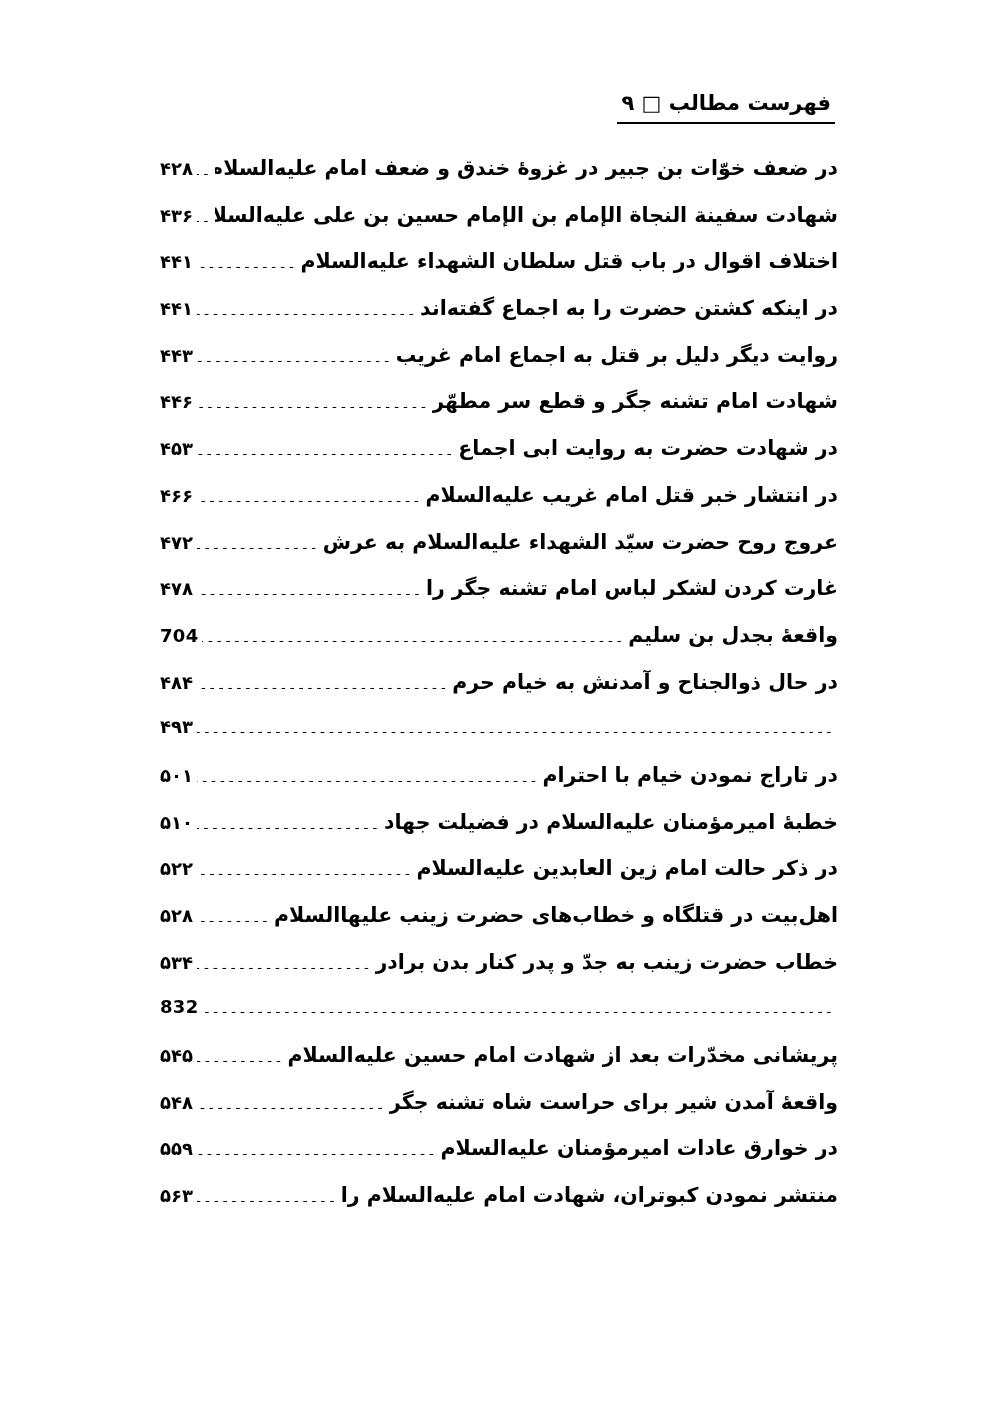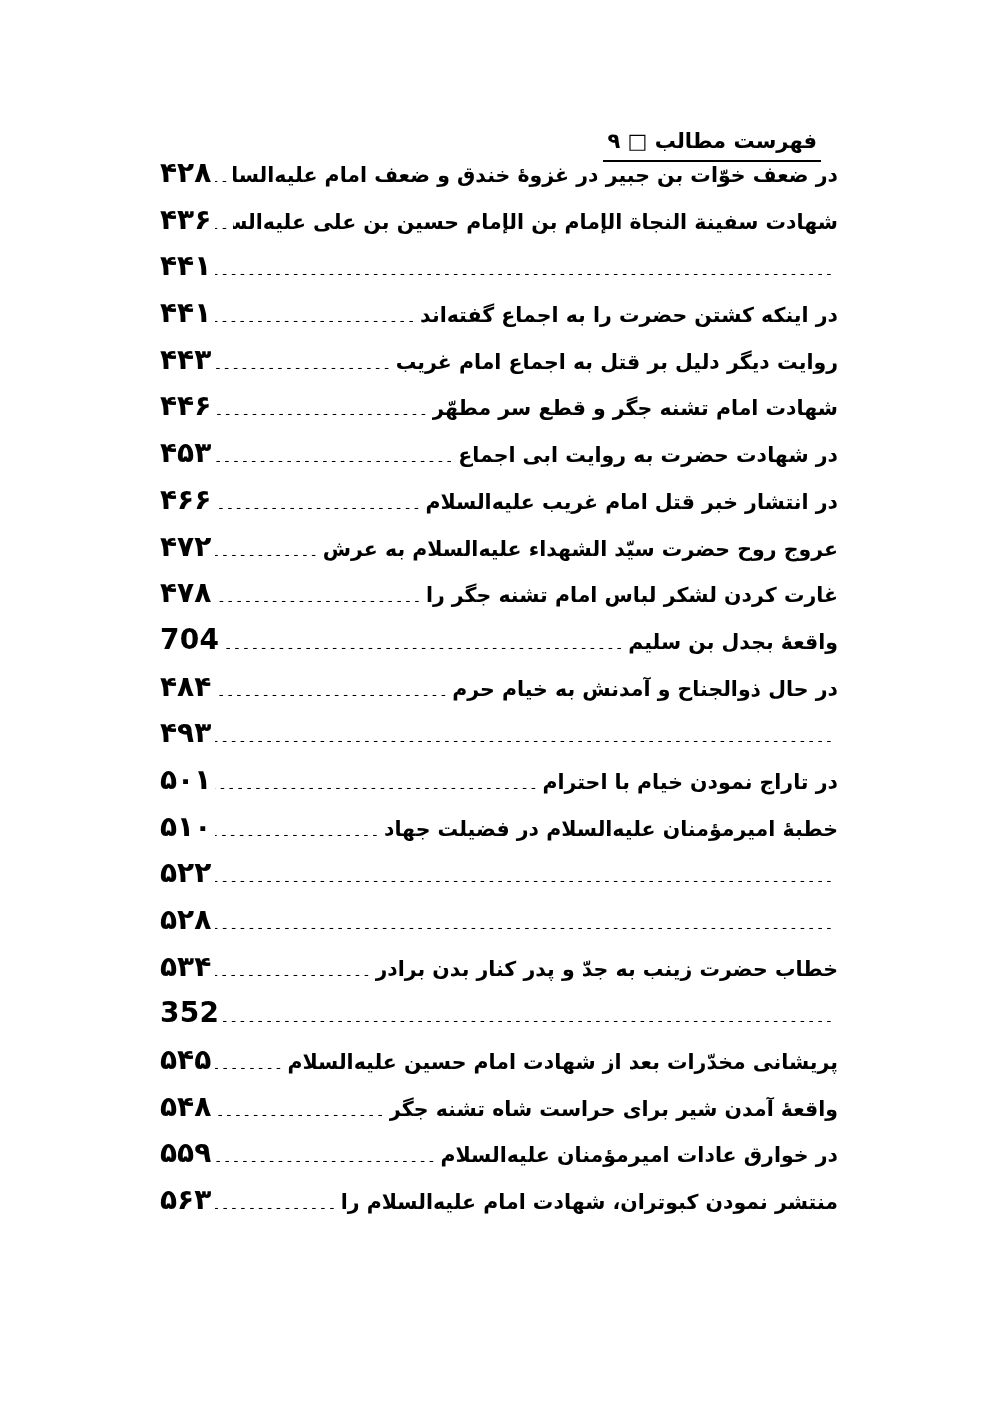--- a/index.html
+++ b/index.html
@@ -20,25 +20,24 @@
   .page {
     position: absolute;
     inset: 0;
     background: #ffffff;
   }
 
   
   .page-header {
     position: absolute;
     top: 92px;
-    right: 179px;
+    right: 165px;
     left: 165px;
     direction: rtl;
     text-align: right;
-    margin-top: 38px;
   }
   .page-header-inner {
     display: inline-block;
     padding: 0 4px 7px 4px;
     border-bottom: 2px solid #000;
     min-width: 148px;
   }
   .header-text {
     font-size: 21px;
     font-weight: bold;
@@ -93,21 +92,21 @@
     top: 0;
     font-size: 20.5px;
     font-weight: bold;
     letter-spacing: 1.1px;
     color: #000;
     white-space: nowrap;
   }
 
   .entry-page {
     flex: 0 0 auto;
-    font-size: 28px;
+    font-size: 18px;
     font-weight: bold;
     letter-spacing: 0.3px;
     direction: rtl;
     unicode-bidi: isolate;
     text-align: left;
   }
 </style>
 </head>
 <body>
 
@@ -124,20 +123,21 @@
         <span class="entry-title">در ضعف خوّات بن جبیر در غزوهٔ خندق و ضعف امام علیه‌السلام</span>
         <span class="entry-leader"></span>
         <span class="entry-page">۴۲۸</span>
       </div>
       <div class="toc-entry">
         <span class="entry-title">شهادت سفینة النجاة الإمام بن الإمام حسین بن علی علیه‌السلام</span>
         <span class="entry-leader"></span>
         <span class="entry-page">۴۳۶</span>
       </div>
       <div class="toc-entry">
+        <span class="entry-title">اختلاف اقوال در باب قتل سلطان الشهداء علیه‌السلام</span>
         <span class="entry-leader"></span>
         <span class="entry-page">۴۴۱</span>
       </div>
       <div class="toc-entry">
         <span class="entry-title">در اینکه کشتن حضرت را به اجماع گفته‌اند</span>
         <span class="entry-leader"></span>
         <span class="entry-page">۴۴۱</span>
       </div>
       <div class="toc-entry">
         <span class="entry-title">روایت دیگر دلیل بر قتل به اجماع امام غریب</span>
@@ -187,35 +187,37 @@
         <span class="entry-title">در تاراج نمودن خیام با احترام</span>
         <span class="entry-leader"></span>
         <span class="entry-page">۵۰۱</span>
       </div>
       <div class="toc-entry">
         <span class="entry-title">خطبهٔ امیرمؤمنان علیه‌السلام در فضیلت جهاد</span>
         <span class="entry-leader"></span>
         <span class="entry-page">۵۱۰</span>
       </div>
       <div class="toc-entry">
+        <span class="entry-title">در ذکر حالت امام زین العابدین علیه‌السلام</span>
         <span class="entry-leader"></span>
         <span class="entry-page">۵۲۲</span>
       </div>
       <div class="toc-entry">
+        <span class="entry-title">اهل‌بیت در قتلگاه و خطاب‌های حضرت زینب علیهاالسلام</span>
         <span class="entry-leader"></span>
         <span class="entry-page">۵۲۸</span>
       </div>
       <div class="toc-entry">
         <span class="entry-title">خطاب حضرت زینب به جدّ و پدر کنار بدن برادر</span>
         <span class="entry-leader"></span>
         <span class="entry-page">۵۳۴</span>
       </div>
       <div class="toc-entry">
         <span class="entry-leader"></span>
-        <span class="entry-page">352</span>
+        <span class="entry-page">832</span>
       </div>
       <div class="toc-entry">
         <span class="entry-title">پریشانی مخدّرات بعد از شهادت امام حسین علیه‌السلام</span>
         <span class="entry-leader"></span>
         <span class="entry-page">۵۴۵</span>
       </div>
       <div class="toc-entry">
         <span class="entry-title">واقعهٔ آمدن شیر برای حراست شاه تشنه جگر</span>
         <span class="entry-leader"></span>
         <span class="entry-page">۵۴۸</span>

